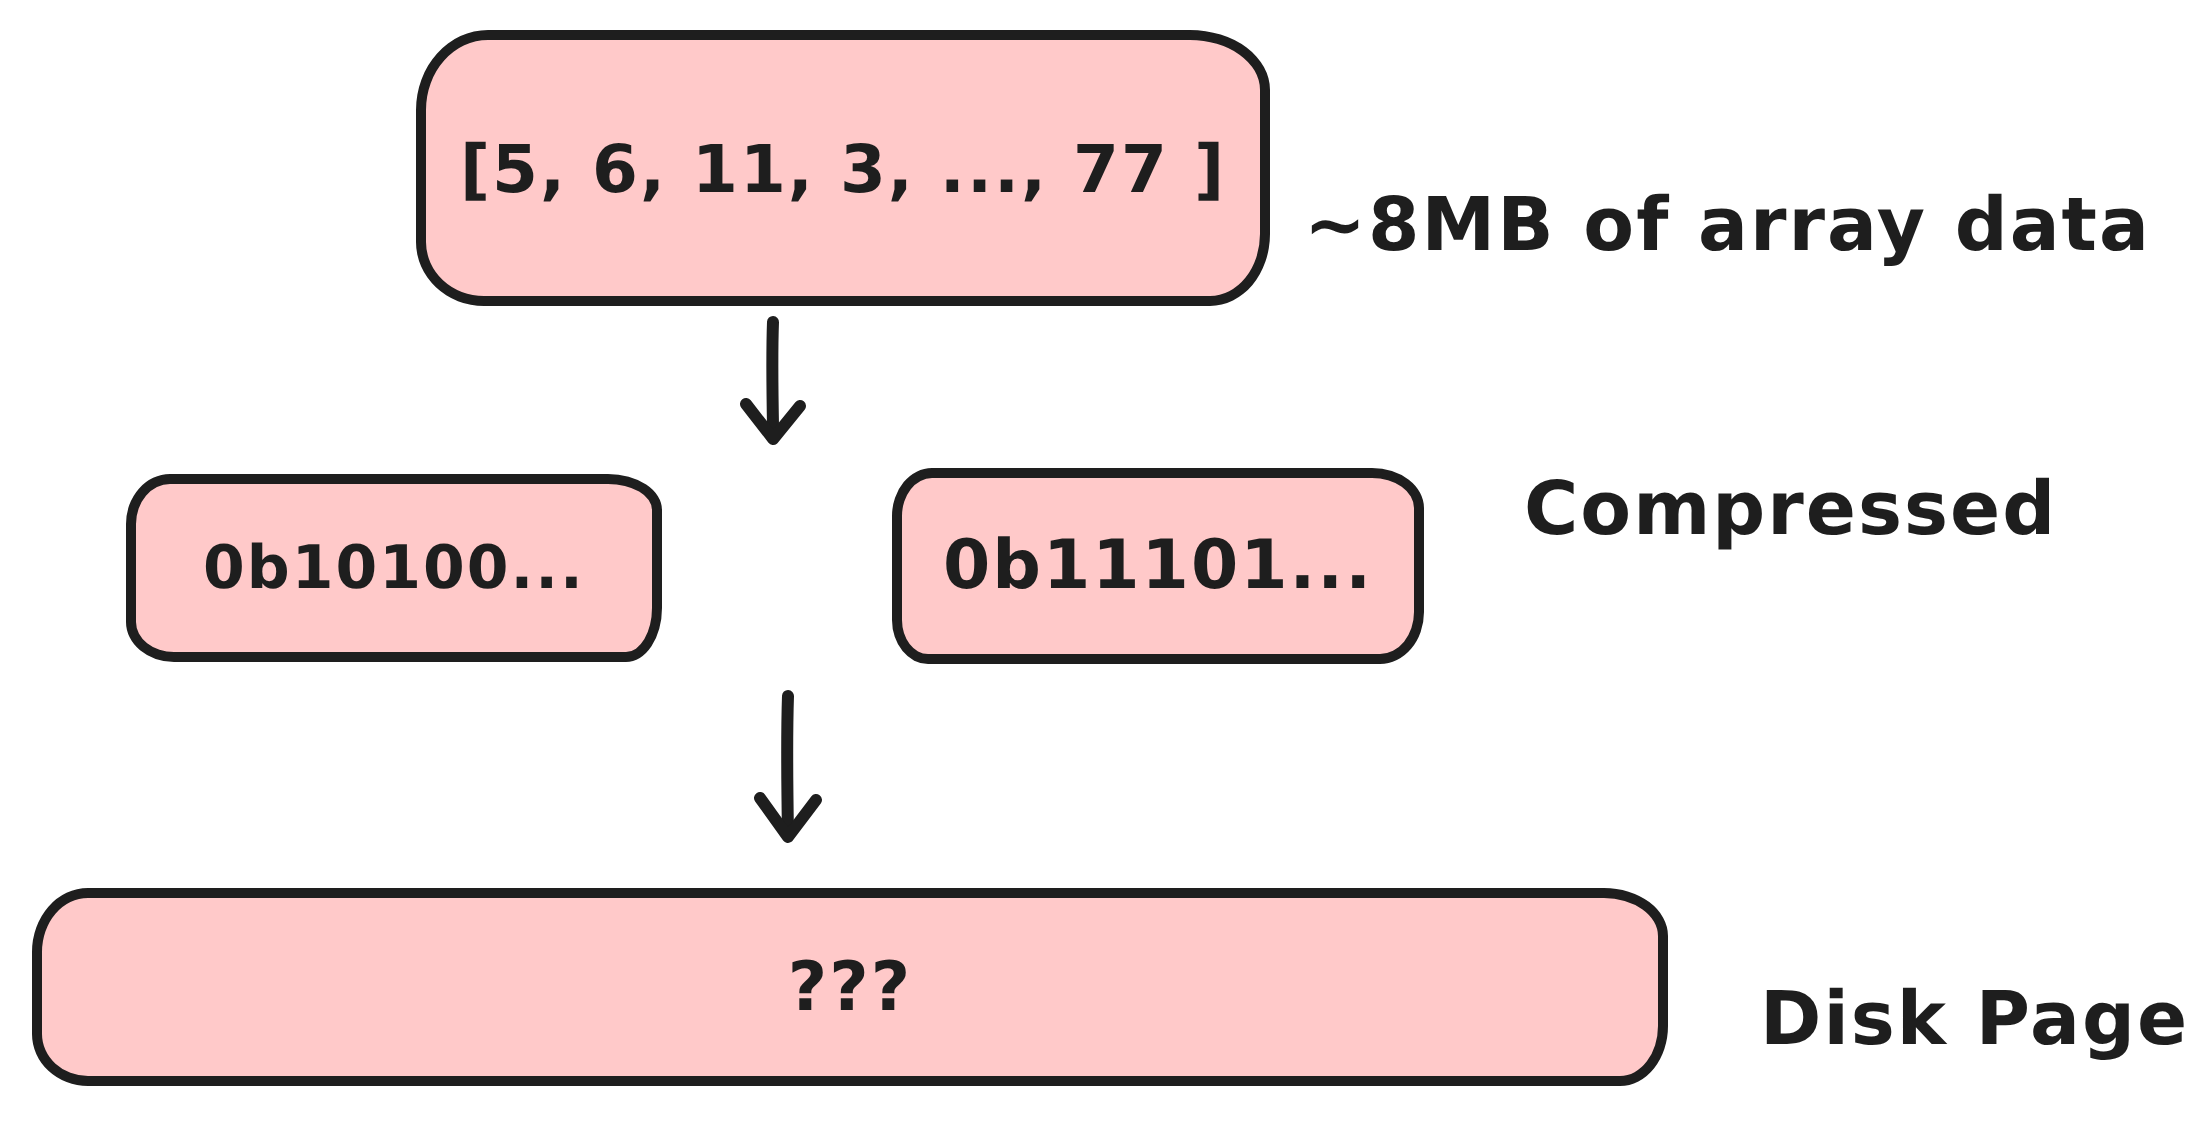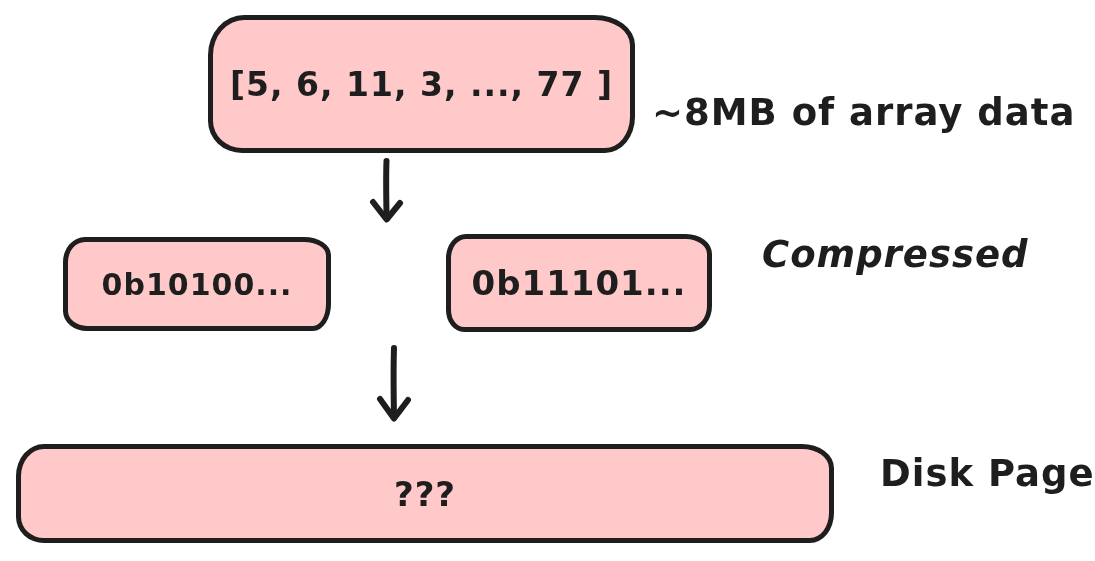--- a/index.html
+++ b/index.html
@@ -57,23 +57,23 @@
     position: absolute;
     color: var(--stroke);
     font-weight: 600;
     font-size: 37px;
     letter-spacing: 1px;
     white-space: nowrap;
   }
   .label-array { left: 652px; top: 55px; margin-top: 36px; }
   .label-buffers {
     left: 762px; top: 231px; width: 244px;
-    text-align: left; line-height: 47px; white-space: normal; font-style: italic;
+    text-align: left; line-height: 47px; white-space: normal;
   }
-  .label-disk { left: 880px; top: 452px; }
+  .label-disk { left: 880px; top: 488px; }
   .arrow {
     position: absolute;
     color: var(--stroke);
   }
   .arrow-1 { left: 364px; top: 157px; }
   .arrow-2 { left: 370px; top: 343px; }
 </style>
 </head>
 <body>
 

